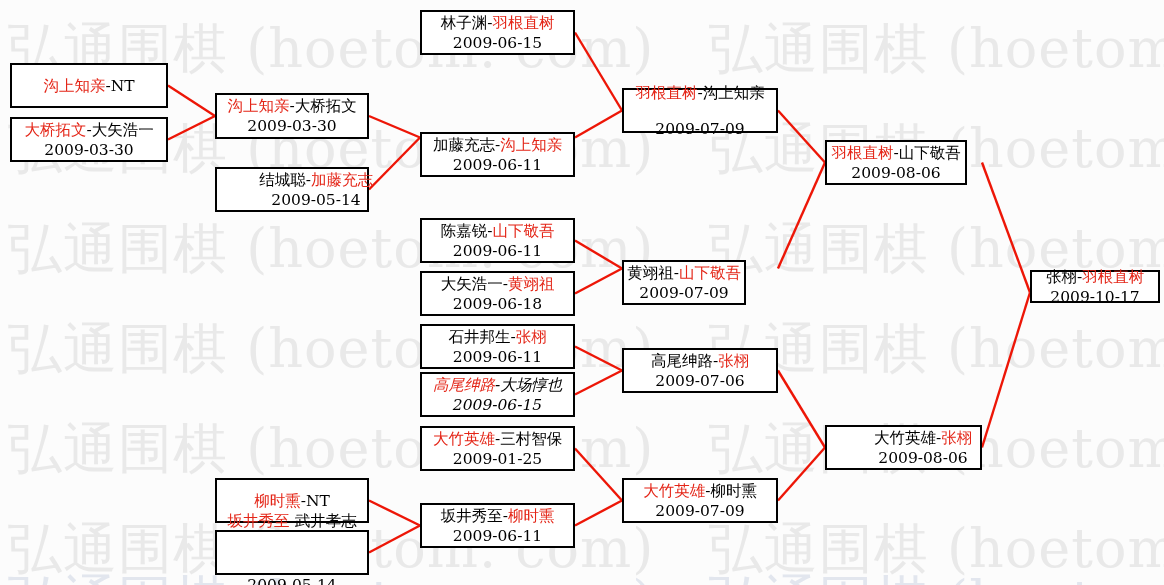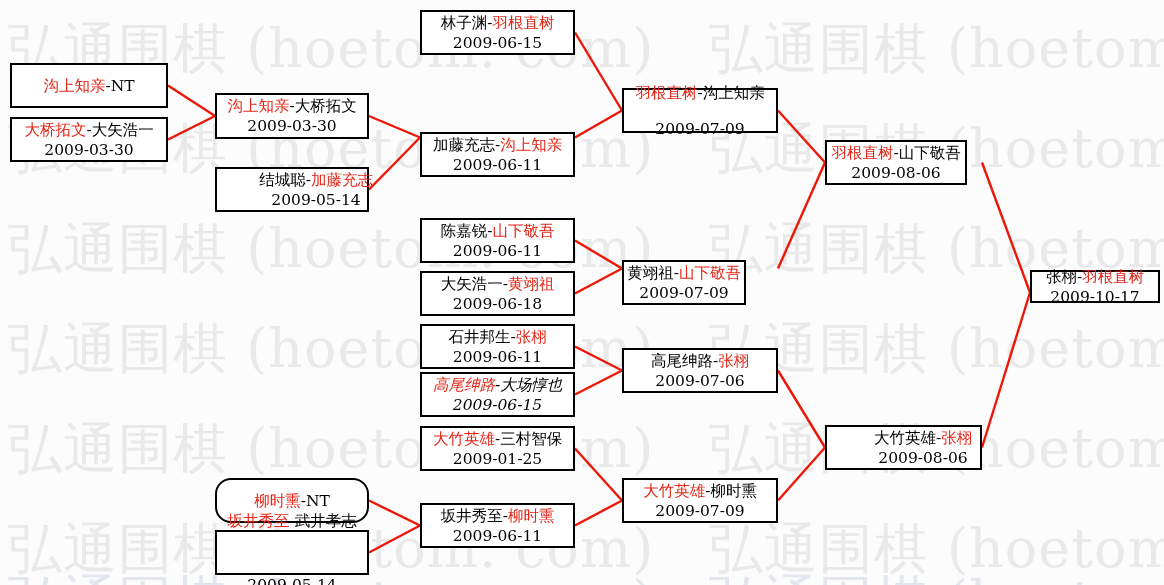--- a/index.html
+++ b/index.html
@@ -76,21 +76,21 @@
         <div class="date">2009-03-30</div>
       </div>
       <div class="match" style="left: 215px; top: 93px; width: 154px; height: 46px;">
         <div class="names"><span class="win">沟上知亲</span><span>-</span><span>大桥拓文</span></div>
         <div class="date">2009-03-30</div>
       </div>
       <div class="match" style="left: 215px; top: 167px; width: 154px; height: 45px; padding-left: 48px;">
         <div class="names"><span>结城聪</span><span>-</span><span class="win">加藤充志</span></div>
         <div class="date">2009-05-14</div>
       </div>
-      <div class="match" style="left: 215px; top: 478px; width: 154px; height: 45px; border-radius: 16px;">
+      <div class="match" style="left: 215px; top: 478px; width: 154px; height: 45px;">
         <div class="names"><span class="win">柳时熏</span><span>-</span><span>NT</span></div>
       </div>
       <div class="match" style="left: 215px; top: 530px; width: 154px; height: 45px; gap: 44px;">
         <div class="names"><span class="win">坂井秀至</span><span>-</span><span>武井孝志</span></div>
         <div class="date">2009-05-14</div>
       </div>
       <div class="match" style="left: 420px; top: 10px; width: 155px; height: 45px;">
         <div class="names"><span>林子渊</span><span>-</span><span class="win">羽根直树</span></div>
         <div class="date">2009-06-15</div>
       </div>

